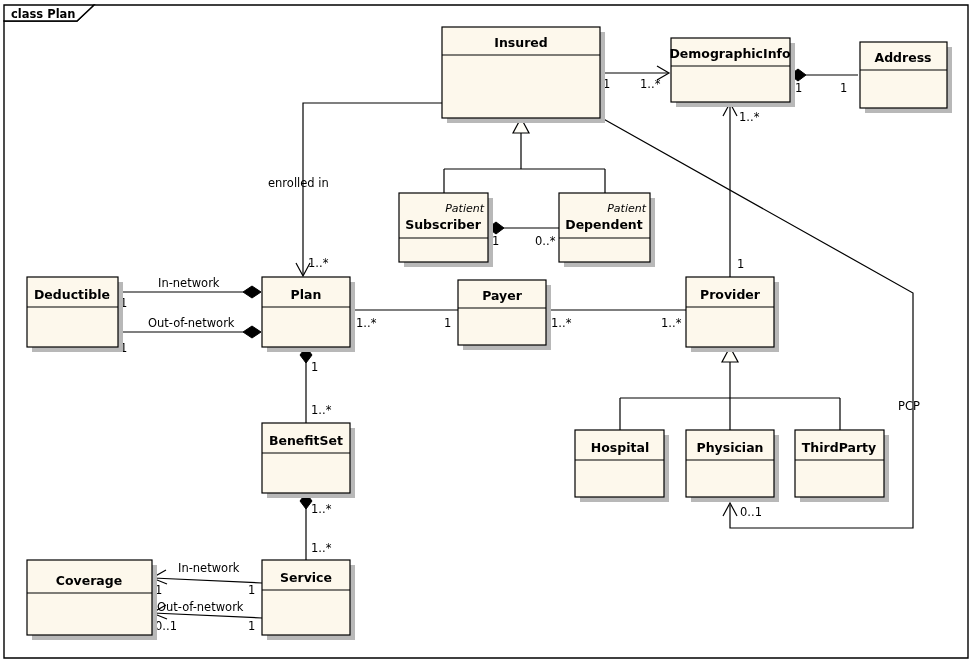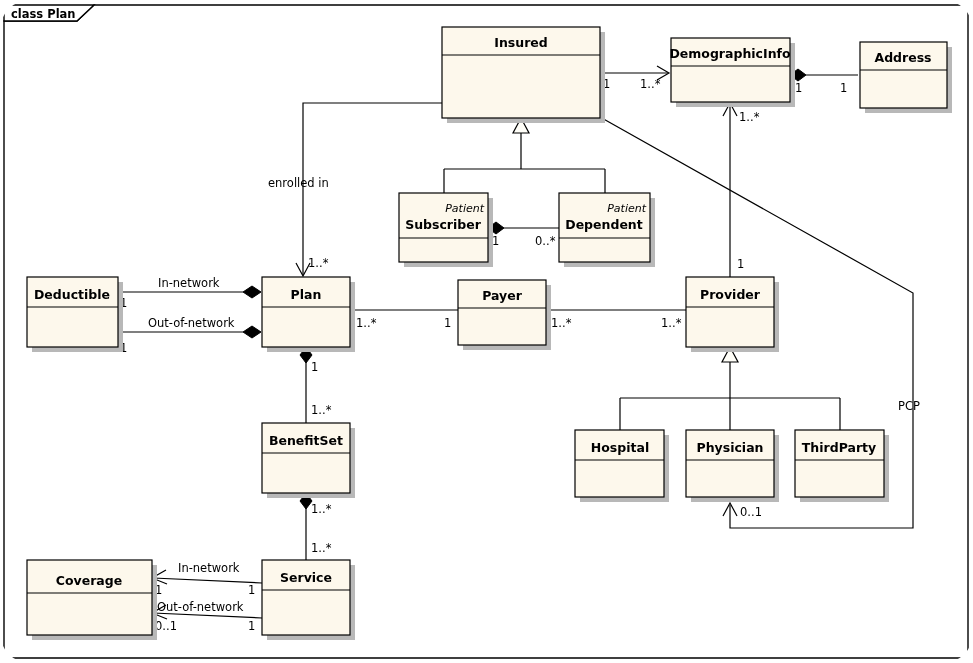--- a/index.html
+++ b/index.html
@@ -7,21 +7,20 @@
     padding: 0;
     background: #ffffff;
     font-family: "DejaVu Sans", sans-serif;
   }
   #diagram-root {
     position: relative;
     width: 973px;
     height: 663px;
     background: #ffffff;
     overflow: hidden;
-    border-radius: 30px;
   }
   svg#uml-canvas {
     display: block;
     width: 973px;
     height: 663px;
   }
   .frame-border {
     fill: none;
     stroke: #000000;
     stroke-width: 1.4;

